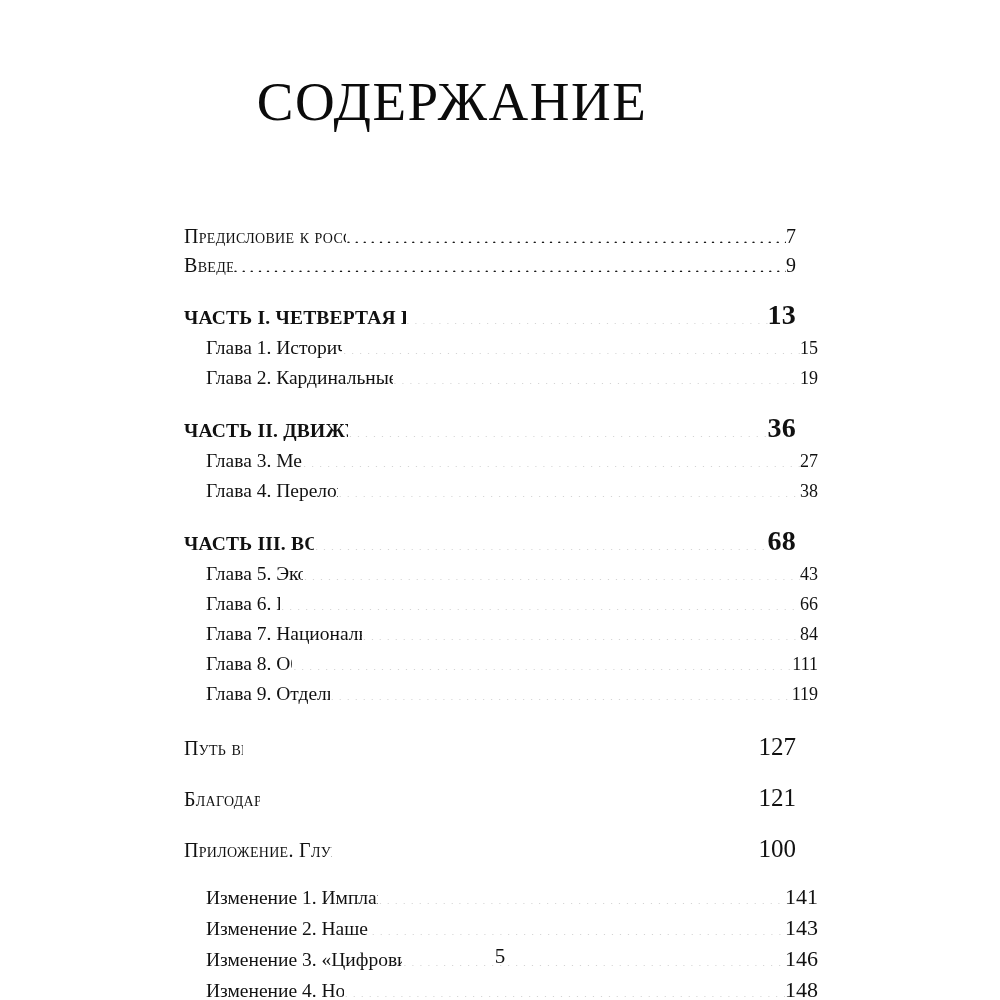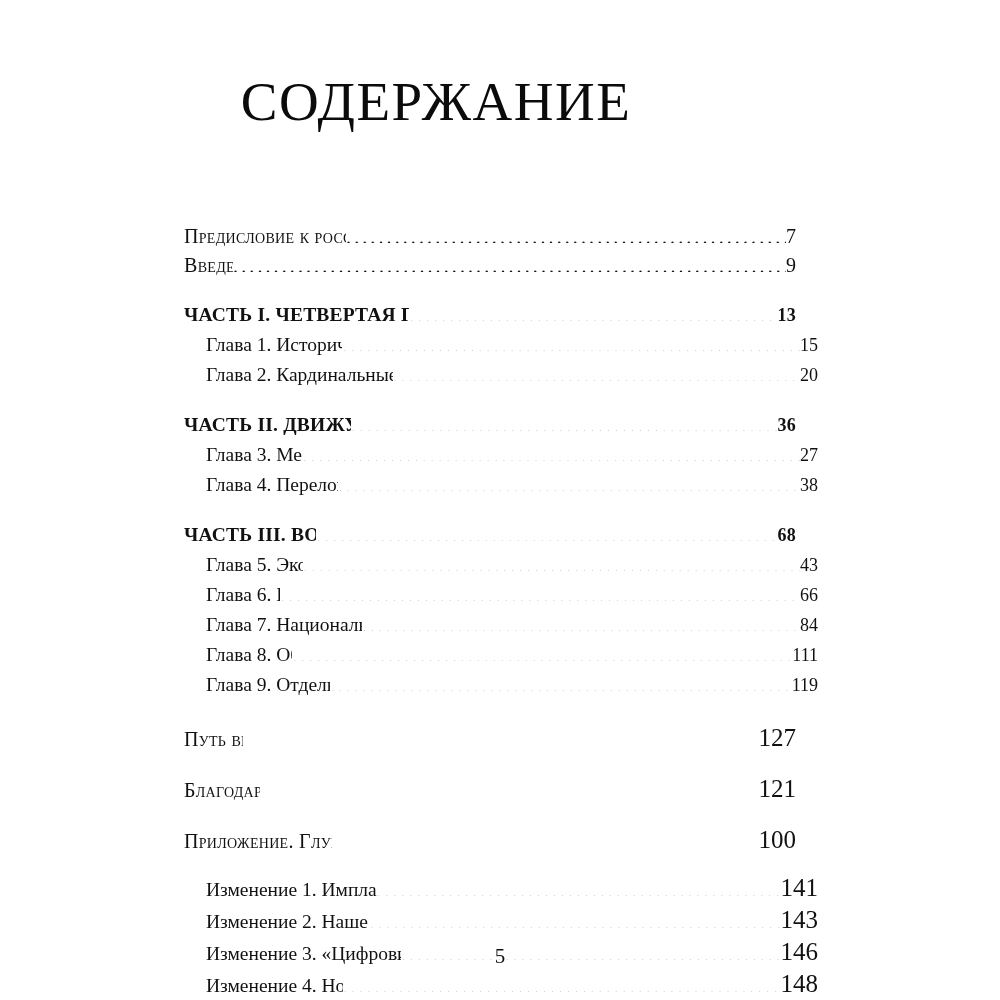--- a/index.html
+++ b/index.html
@@ -21,21 +21,21 @@
   .page {
     position: absolute;
     inset: 0;
     background: #ffffff;
   }
 
   
   .toc-title {
     position: absolute;
     top: 74px;
-    left: 0;
+    left: 16px;
     width: 872px;
     text-align: center;
     font-family: "Liberation Serif", "DejaVu Serif", serif;
     font-size: 55px;
     font-weight: 400;
     letter-spacing: 1.5px;
     line-height: 1;
     color: #0b0b0b;
     white-space: nowrap;
   }
@@ -118,42 +118,42 @@
   }
   .lvl-part .row-label {
     text-transform: uppercase;
   }
   .lvl-part .leader::before {
     font-size: 19.5px;
     font-weight: 400;
     letter-spacing: 3.1px;
   }
   .lvl-part .row-page {
-    font-size: 18px;
+    font-size: 28px;
     font-weight: 700;
     font-family: Liberation Serif, serif;
   }
 
   
   .lvl-chapter {
     font-size: 19.5px;
     line-height: 30px;
     margin-left: 22px;
   }
   .lvl-chapter .leader::before { font-size: 19.5px; }
   .lvl-chapter .row-page { font-size: 18px; }
 
   
   .lvl-shift {
     font-size: 19.5px;
     line-height: 30px;
     margin-left: 22px;
   }
   .lvl-shift .leader::before { font-size: 19.5px; }
-  .lvl-shift .row-page { font-size: 25px; }
+  .lvl-shift .row-page { font-size: 22px; }
 
   
   .gap-lg { margin-top: 20px; }
   .gap-md { margin-top: 14px; }
 
   
   .row-label.spaced { padding-right: 7px; }
 
   
   .folio {
@@ -190,21 +190,21 @@
         <span class="row-page">13</span>
       </div>
       <div class="toc-row lvl-chapter">
         <span class="row-label">Глава 1. Исторический контекст</span>
         <span class="leader"></span>
         <span class="row-page">15</span>
       </div>
       <div class="toc-row lvl-chapter">
         <span class="row-label spaced">Глава 2. Кардинальные и системные изменения</span>
         <span class="leader"></span>
-        <span class="row-page">20</span>
+        <span class="row-page">19</span>
       </div>
       <div class="toc-row lvl-part gap-lg">
         <span class="row-label spaced">Часть II. Движущие факторы</span>
         <span class="leader"></span>
         <span class="row-page">36</span>
       </div>
       <div class="toc-row lvl-chapter">
         <span class="row-label">Глава 3. Мегатренды</span>
         <span class="leader"></span>
         <span class="row-page">27</span>

